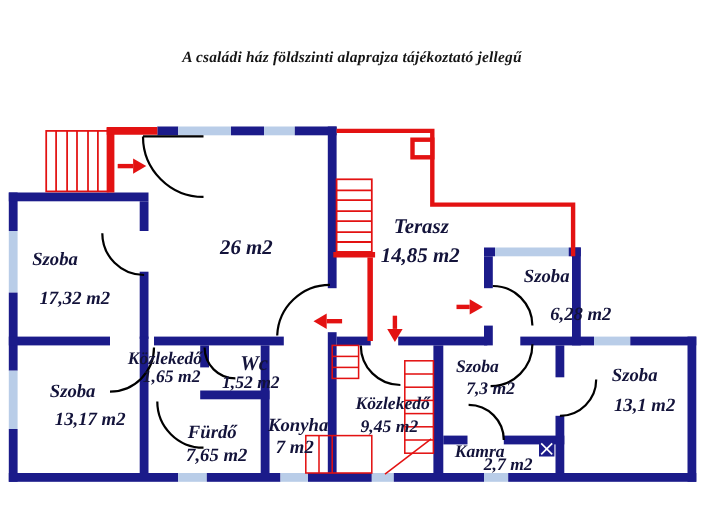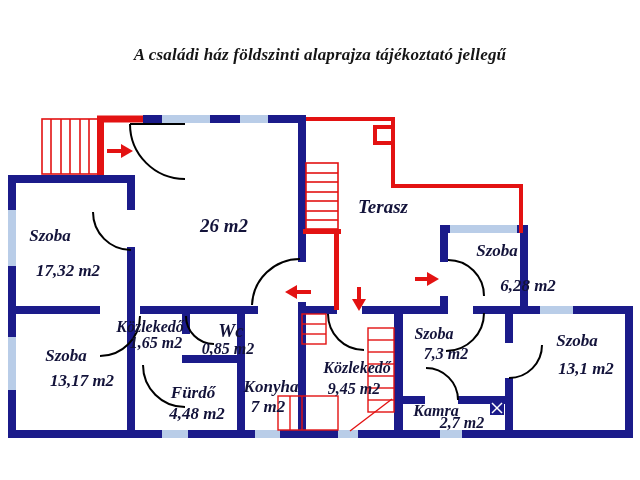--- a/index.html
+++ b/index.html
@@ -1,19 +1,19 @@
 <!DOCTYPE html>
 <html><head>
 <meta charset="utf-8">
 <style>
   html,body{margin:0;padding:0;background:#ffffff;}
   #stage{position:relative;width:640px;height:480px;background:#ffffff;overflow:hidden;
          font-family:"Liberation Serif","DejaVu Serif",serif;}
   #plan-title{position:absolute;left:0;top:45px;width:640px;text-align:center;
-              font-style:italic;font-weight:bold;font-size:17px;color:#151515;letter-spacing:.2px;}
+              font-style:italic;font-weight:bold;font-size:14px;color:#151515;letter-spacing:.2px;}
   .wall{position:absolute;background:#1b1b8a;}
   .win{position:absolute;background:#b9cde8;}
   svg.overlay{position:absolute;left:0;top:0;z-index:4;}
   .lbl{position:absolute;transform:translate(-50%,-50%);z-index:6;white-space:nowrap;
        font-style:italic;font-weight:bold;font-size:17px;color:#13133a;}
   .fs19{font-size:19px;} .fs16{font-size:16px;} .fs18{font-size:19px;}
 </style>
 </head>
 <body>
 
@@ -168,35 +168,36 @@
     <g>
       <rect x="490" y="401" width="14" height="14" fill="#1b1b8a"></rect>
       <line x1="492" y1="403" x2="502" y2="413" stroke="#ffffff" stroke-width="1.5"></line>
       <line x1="502" y1="403" x2="492" y2="413" stroke="#ffffff" stroke-width="1.5"></line>
     </g>
   </svg>
 
   <div class="lbl fs19" style="left:224px;top:226px;">26 m2</div>
 
   <div class="lbl fs19" style="left:383px;top:207px;">Terasz</div>
+  <div class="lbl fs19" style="left:382px;top:233px;">14,85 m2</div>
 
   <div class="lbl" style="left:50px;top:236px;">Szoba</div>
   <div class="lbl" style="left:68px;top:271px;">17,32 m2</div>
 
   <div class="lbl" style="left:66px;top:356px;">Szoba</div>
   <div class="lbl" style="left:82px;top:381px;">13,17 m2</div>
 
   <div class="lbl fs16" style="left:150px;top:327px;">Közlekedő</div>
   <div class="lbl fs16" style="left:156px;top:343px;">1,65 m2</div>
 
   <div class="lbl fs18" style="left:211px;top:331px;margin-left:20px;">Wc</div>
-  <div class="lbl fs16" style="left:228px;top:349px;">0,85 m2</div>
+  <div class="lbl fs16" style="left:228px;top:349px;">1,52 m2</div>
 
   <div class="lbl" style="left:193px;top:393px;">Fürdő</div>
-  <div class="lbl" style="left:197px;top:414px;">4,48 m2</div>
+  <div class="lbl" style="left:197px;top:414px;">7,65 m2</div>
 
   <div class="lbl" style="left:271px;top:387px;">Konyha</div>
   <div class="lbl" style="left:268px;top:407px;">7 m2</div>
 
   <div class="lbl fs16" style="left:357px;top:368px;">Közlekedő</div>
   <div class="lbl fs16" style="left:354px;top:389px;">9,45 m2</div>
 
   <div class="lbl fs16" style="left:436px;top:411px;">Kamra</div>
   <div class="lbl fs16" style="left:462px;top:423px;">2,7 m2</div>
 

